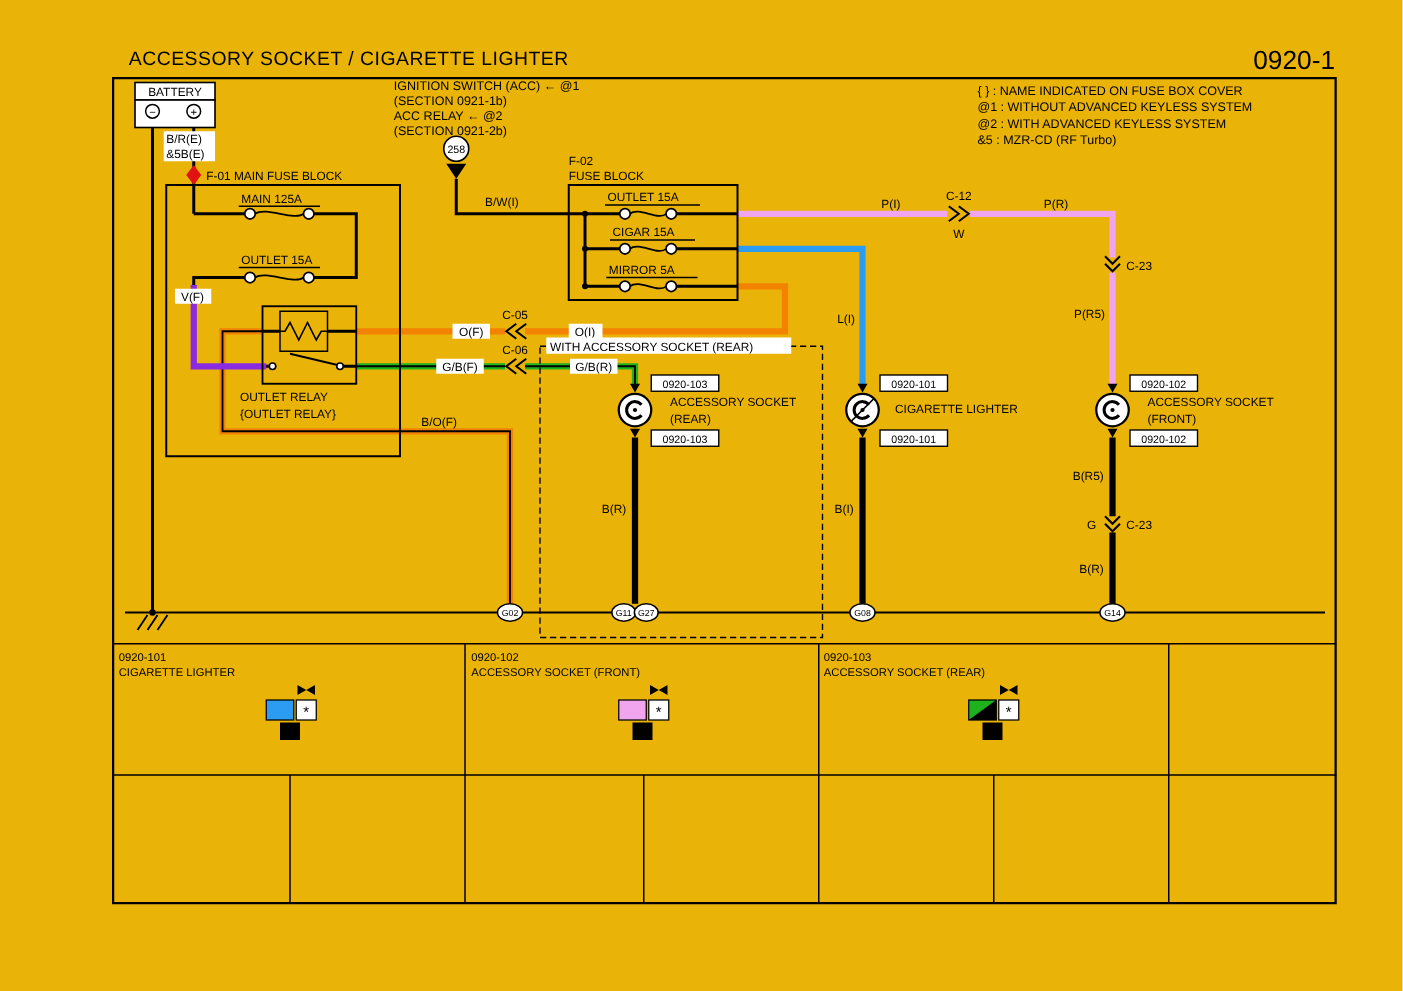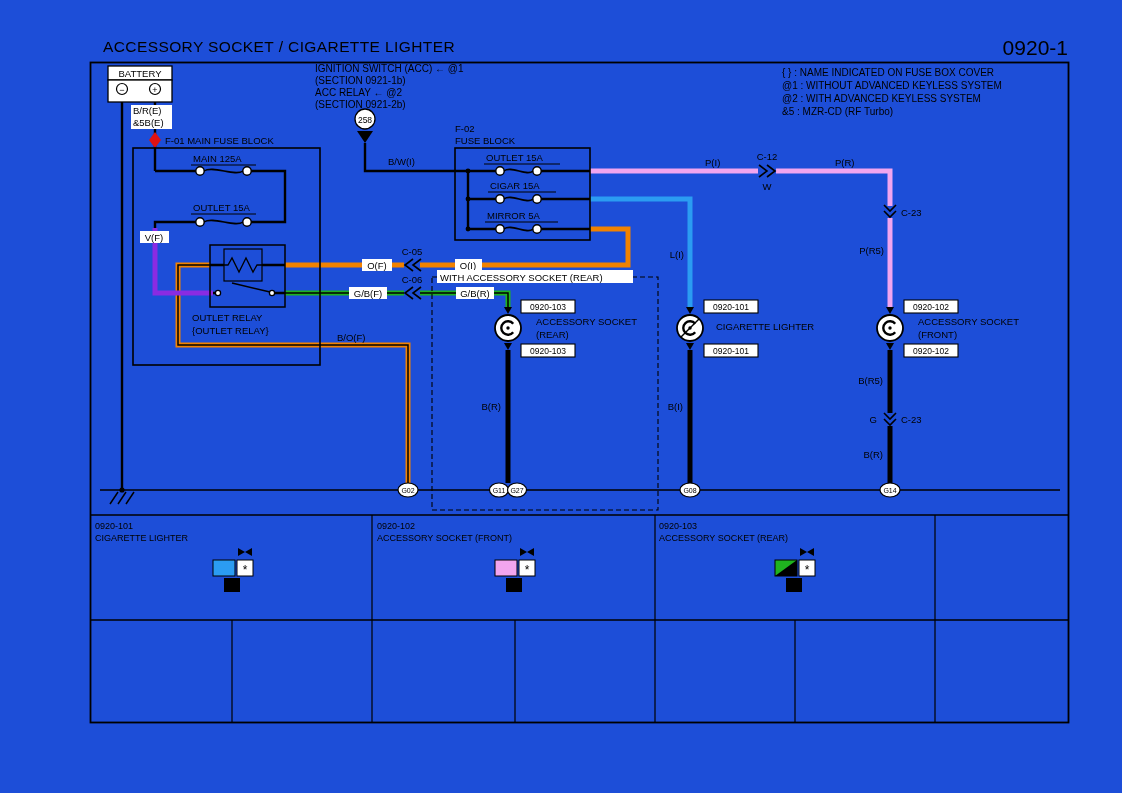--- a/index.html
+++ b/index.html
@@ -1,16 +1,16 @@
 <!DOCTYPE html>
 <html><head>
 <meta charset="utf-8">
 <style>
   html,body{margin:0;padding:0;background:#ffffff;}
-  .canvas{position:relative;width:1122px;height:793px;background:#1d4ed8;
+  .canvas{position:relative;width:1122px;height:793px;background:#eab308;
           font-family:"Liberation Sans",sans-serif;}
   svg{display:block;}
   svg text{font-family:"Liberation Sans",sans-serif;fill:#000;}
 </style>
 </head>
 <body>
 
 <div class="canvas">
 <svg width="1122" height="793" viewBox="0 0 1122 793">
 

